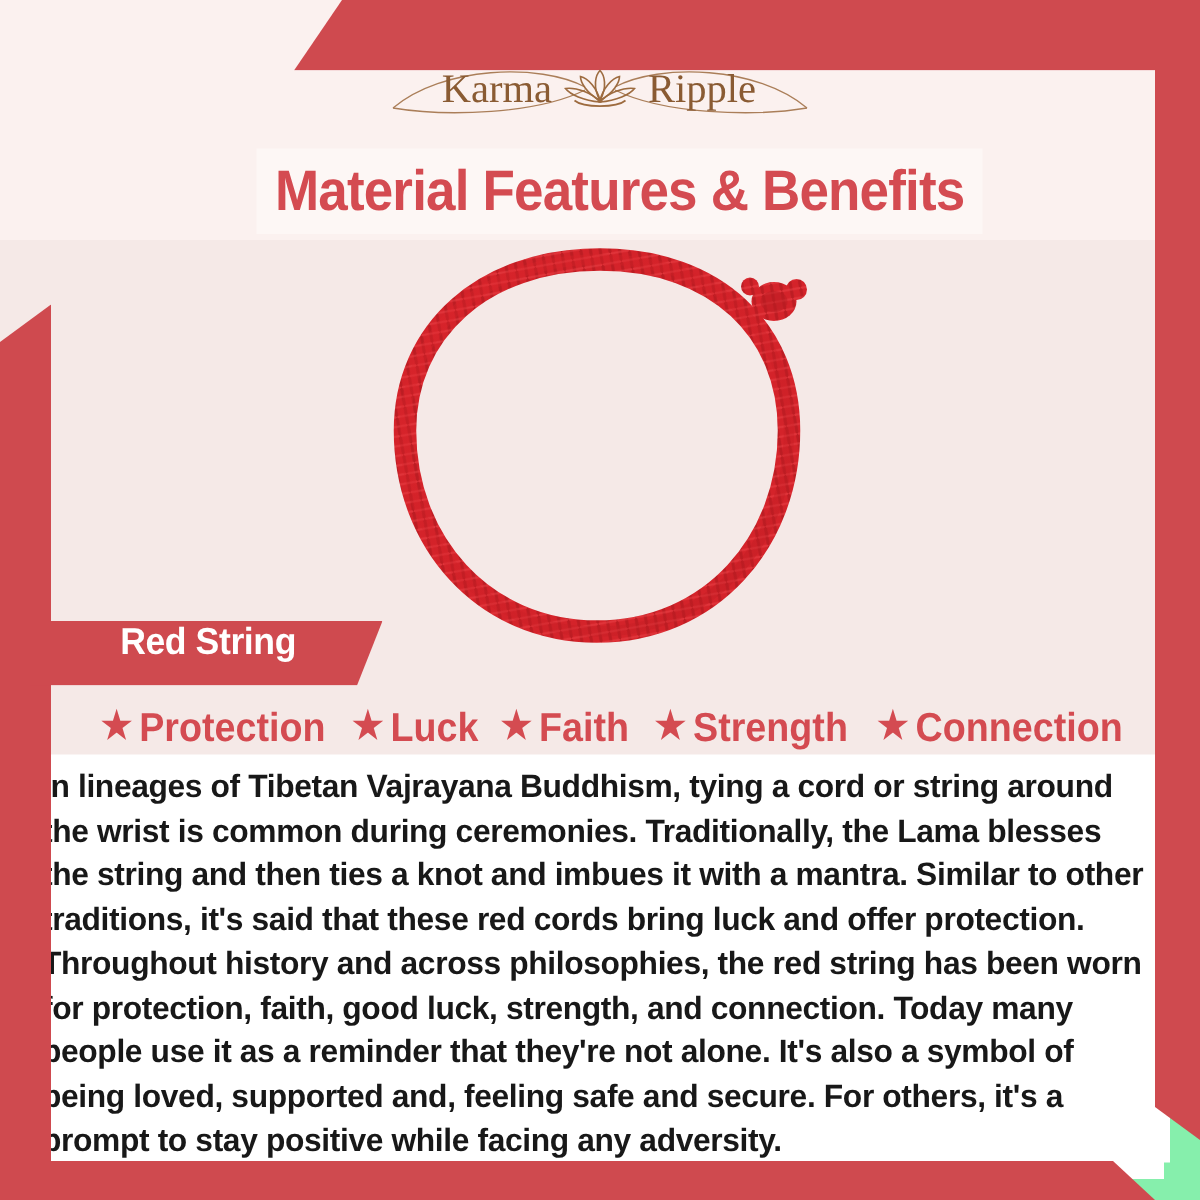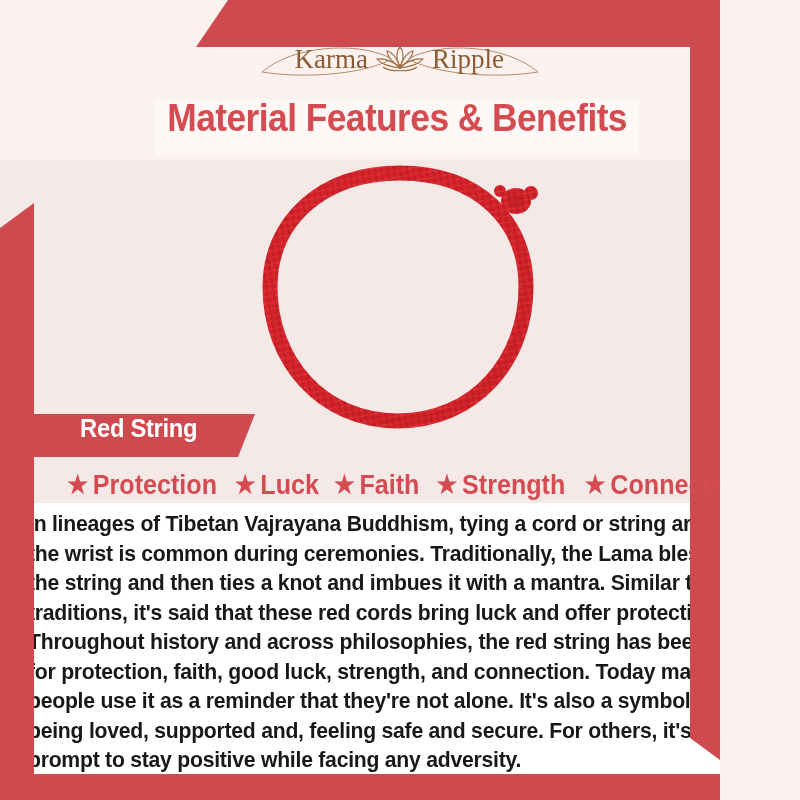--- a/index.html
+++ b/index.html
@@ -4,21 +4,21 @@
 <style>
   html,body{margin:0;padding:0;}
   body{
     width:800px;height:800px;
     background:#faf0ee;
     font-family:"Liberation Sans", sans-serif;
     overflow:hidden;
   }
   #poster{
     position:relative;
-    width:720px;height:800px;
+    width:800px;height:800px;
     background:#86efac;
     overflow:hidden;
   }
 
   
   .frame-top{
     position:absolute;top:0;left:0;width:800px;height:47px;
     background:#cf4a4f;
     clip-path:polygon(228px 0, 800px 0, 800px 47px, 196px 47px);
     z-index:4;
@@ -49,24 +49,24 @@
   }
   .logo{
     position:absolute;top:36px;left:0;width:800px;
     text-align:center;
     z-index:5;
   }
   .logo svg{display:block;margin:0 auto;}
 
   
   .title-panel{
-    position:absolute;top:99px;left:155px;width:484px;height:57px;
+    position:absolute;top:99px;left:171px;width:484px;height:57px;
     background:#fdf7f5;
     z-index:5;
-    display:flex;align-items:flex-start;justify-content:center;
+    display:flex;align-items:center;justify-content:center;
   }
   .title-text{
     font-family:"Liberation Sans", sans-serif;
     font-weight:bold;
     font-size:38px;
     letter-spacing:-0.6px;
     color:#d44b51;
     transform:scaleX(0.93);
     white-space:nowrap;
     line-height:1;

